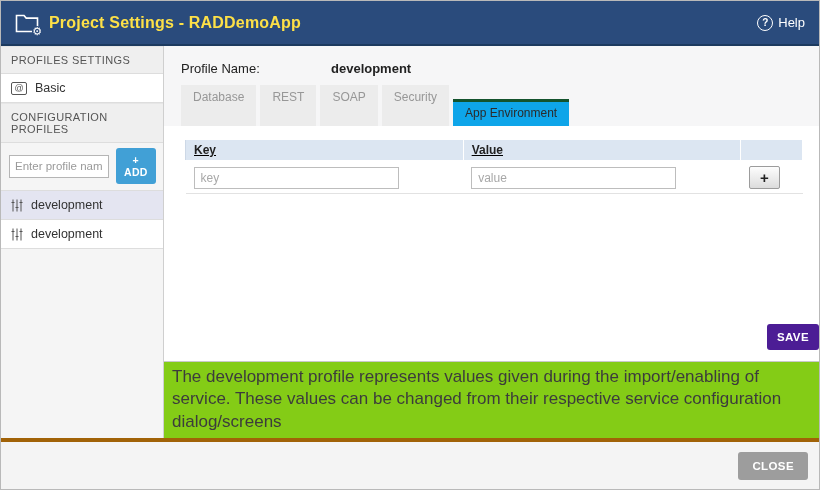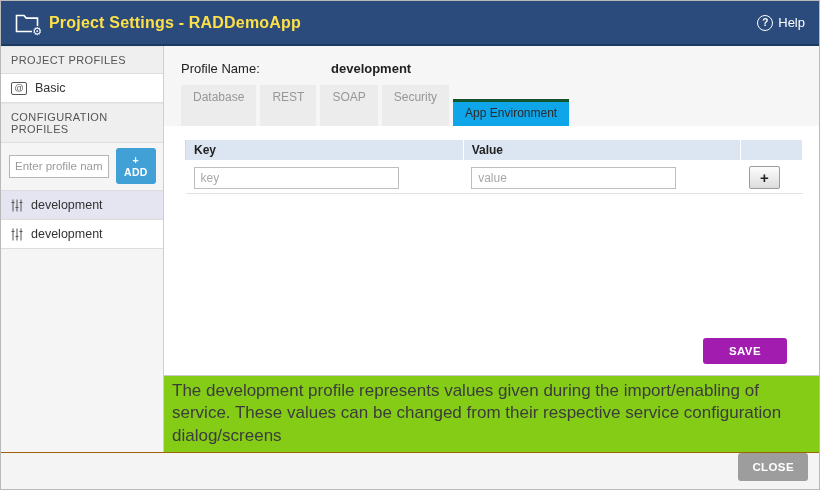--- a/index.html
+++ b/index.html
@@ -32,34 +32,34 @@
   
   .main { flex:1 1 auto; display:flex; flex-direction:column; background:#f6f6f7; min-width:0; }
   .profile-row { display:flex; align-items:center; padding:15px 0 9px 17px; }
   .profile-label { font-size:13px; font-weight:normal; color:#222; width:150px; }
   .profile-value { font-size:13px; font-weight:bold; color:#222; }
   .tabs { display:flex; align-items:flex-end; padding-left:17px; gap:4px; }
   .tab { background:#ececec; color:#979797; font-size:12px; padding:5px 12px 22px 12px; cursor:pointer; white-space:nowrap; }
   .tab.active { background:#0ea5e9; color:#2b2b2b; border-top:3px solid #14532d; padding-top:4px; padding-bottom:6px; cursor:default; }
 
   .panel { flex:1 1 auto; background:#fff; position:relative; padding:13px 16px 0 21px; min-height:0; }
-  .kv-table { width:100%; border-collapse:collapse; }
+  .kv-table { width:100%; border-collapse:collapse;text-decoration:underline; }
   .kv-table th { background:#dce6f2; font-size:12px; font-weight:bold; color:#222; text-align:left; padding:3px 8px; border:1px solid #fff; border-bottom:2px solid #fff; height:20px; }
   .kv-table th.first { border-left:1px solid #cdd8e6; }
   .kv-table td { border-bottom:1px solid #e2e2e2; padding:4px 8px; height:30px; }
   .col-key { width:45%; } .col-val { width:45%; } .col-act { width:10%; }
   .cell-input { width:205px; height:22px; border:1px solid #bdbdbd; padding:0 6px; font-size:12px; color:#333; }
   .cell-input::placeholder { color:#a8a8a8; }
   .row-add-btn { width:31px; height:23px; border:1px solid #9c9c9c; border-radius:2px; background:linear-gradient(#fdfdfd,#dcdcdc); font-size:15px; font-weight:bold; color:#222; line-height:1; cursor:pointer; }
-  .save-btn { position:absolute; right:32px; bottom:11px; background:#a21caf; color:#fff; border:none; font-size:11.5px; font-weight:bold; padding:7px 26px; border-radius:3px; letter-spacing:0.4px; cursor:default; }
+  .save-btn { position:absolute; right:0; bottom:11px; background:#4c1d95; color:#fff; border:none; font-size:11.5px; font-weight:bold; padding:7px 10px; border-radius:3px; letter-spacing:0.4px; cursor:default; }
 
   .note { flex:0 0 auto; background:#84cc16; border-top:1px solid #c9c9c9; padding:4px 18px 5px 8px; font-size:17px; color:#3c3c3c; line-height:1.32; }
 
   
-  .bottombar { height:37px; flex:0 0 auto; background:#f4f4f4; border-top:1px solid #a16207; display:flex; align-items:flex-start; justify-content:flex-end; padding-right:11px; }
+  .bottombar { height:51px; flex:0 0 auto; background:#f4f4f4; border-top:4px solid #a16207; display:flex; align-items:center; justify-content:flex-end; padding-right:11px; }
   .close-btn { background:#9d9d9d; color:#fff; border:none; font-size:11.5px; font-weight:bold; padding:8px 14px; border-radius:3px; letter-spacing:0.4px; cursor:pointer; }
 
   .sliders-icon { flex:0 0 auto; display:block; }
 </style>
 </head>
 <body>
 
 <div class="app">
 
   <div class="titlebar">
@@ -72,21 +72,21 @@
     <h1>Project Settings - RADDemoApp</h1>
     <div class="help-btn">
       <span class="help-circle">?</span>
       <span>Help</span>
     </div>
   </div>
 
   <div class="body">
 
     <aside class="sidebar">
-      <div class="side-heading">PROJECT PROFILES</div>
+      <div class="side-heading">PROFILES SETTINGS</div>
 
       <div class="side-item">
         <span class="basic-icon">@</span>
         <span>Basic</span>
       </div>
 
       <div class="side-heading">CONFIGURATION PROFILES</div>
 
       <div class="add-row">
         <input type="text" placeholder="Enter profile name" style="">

